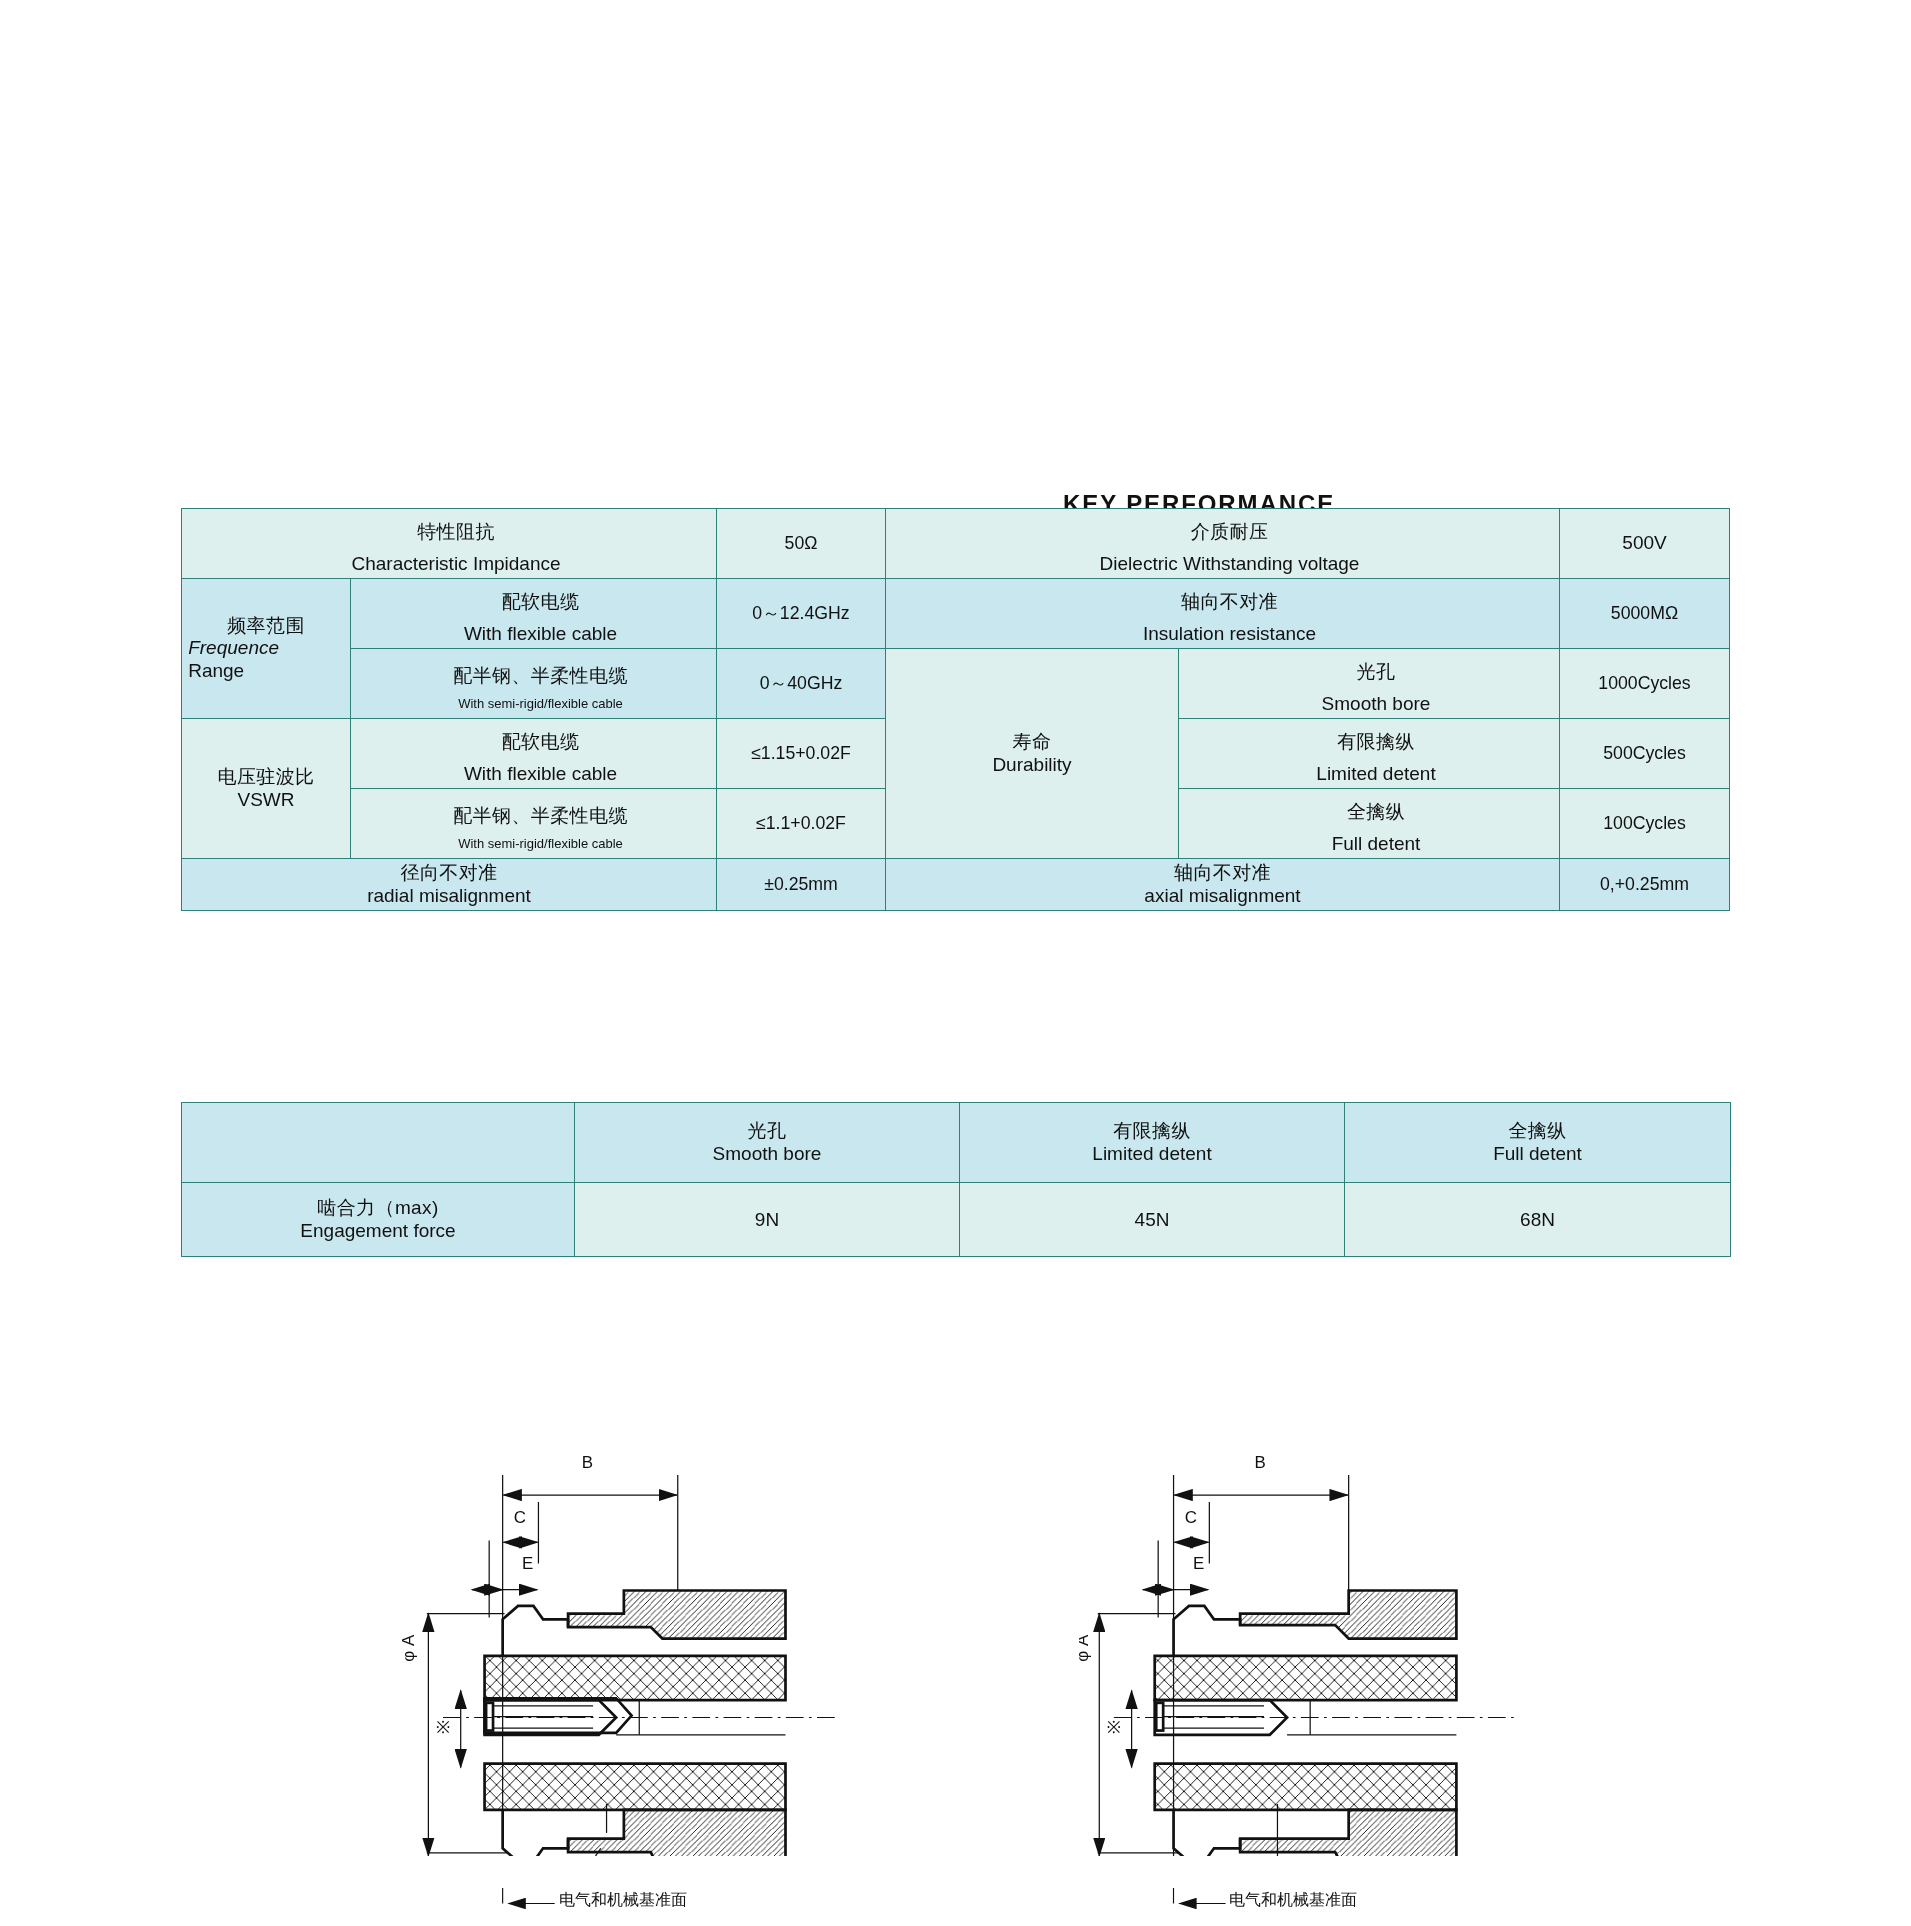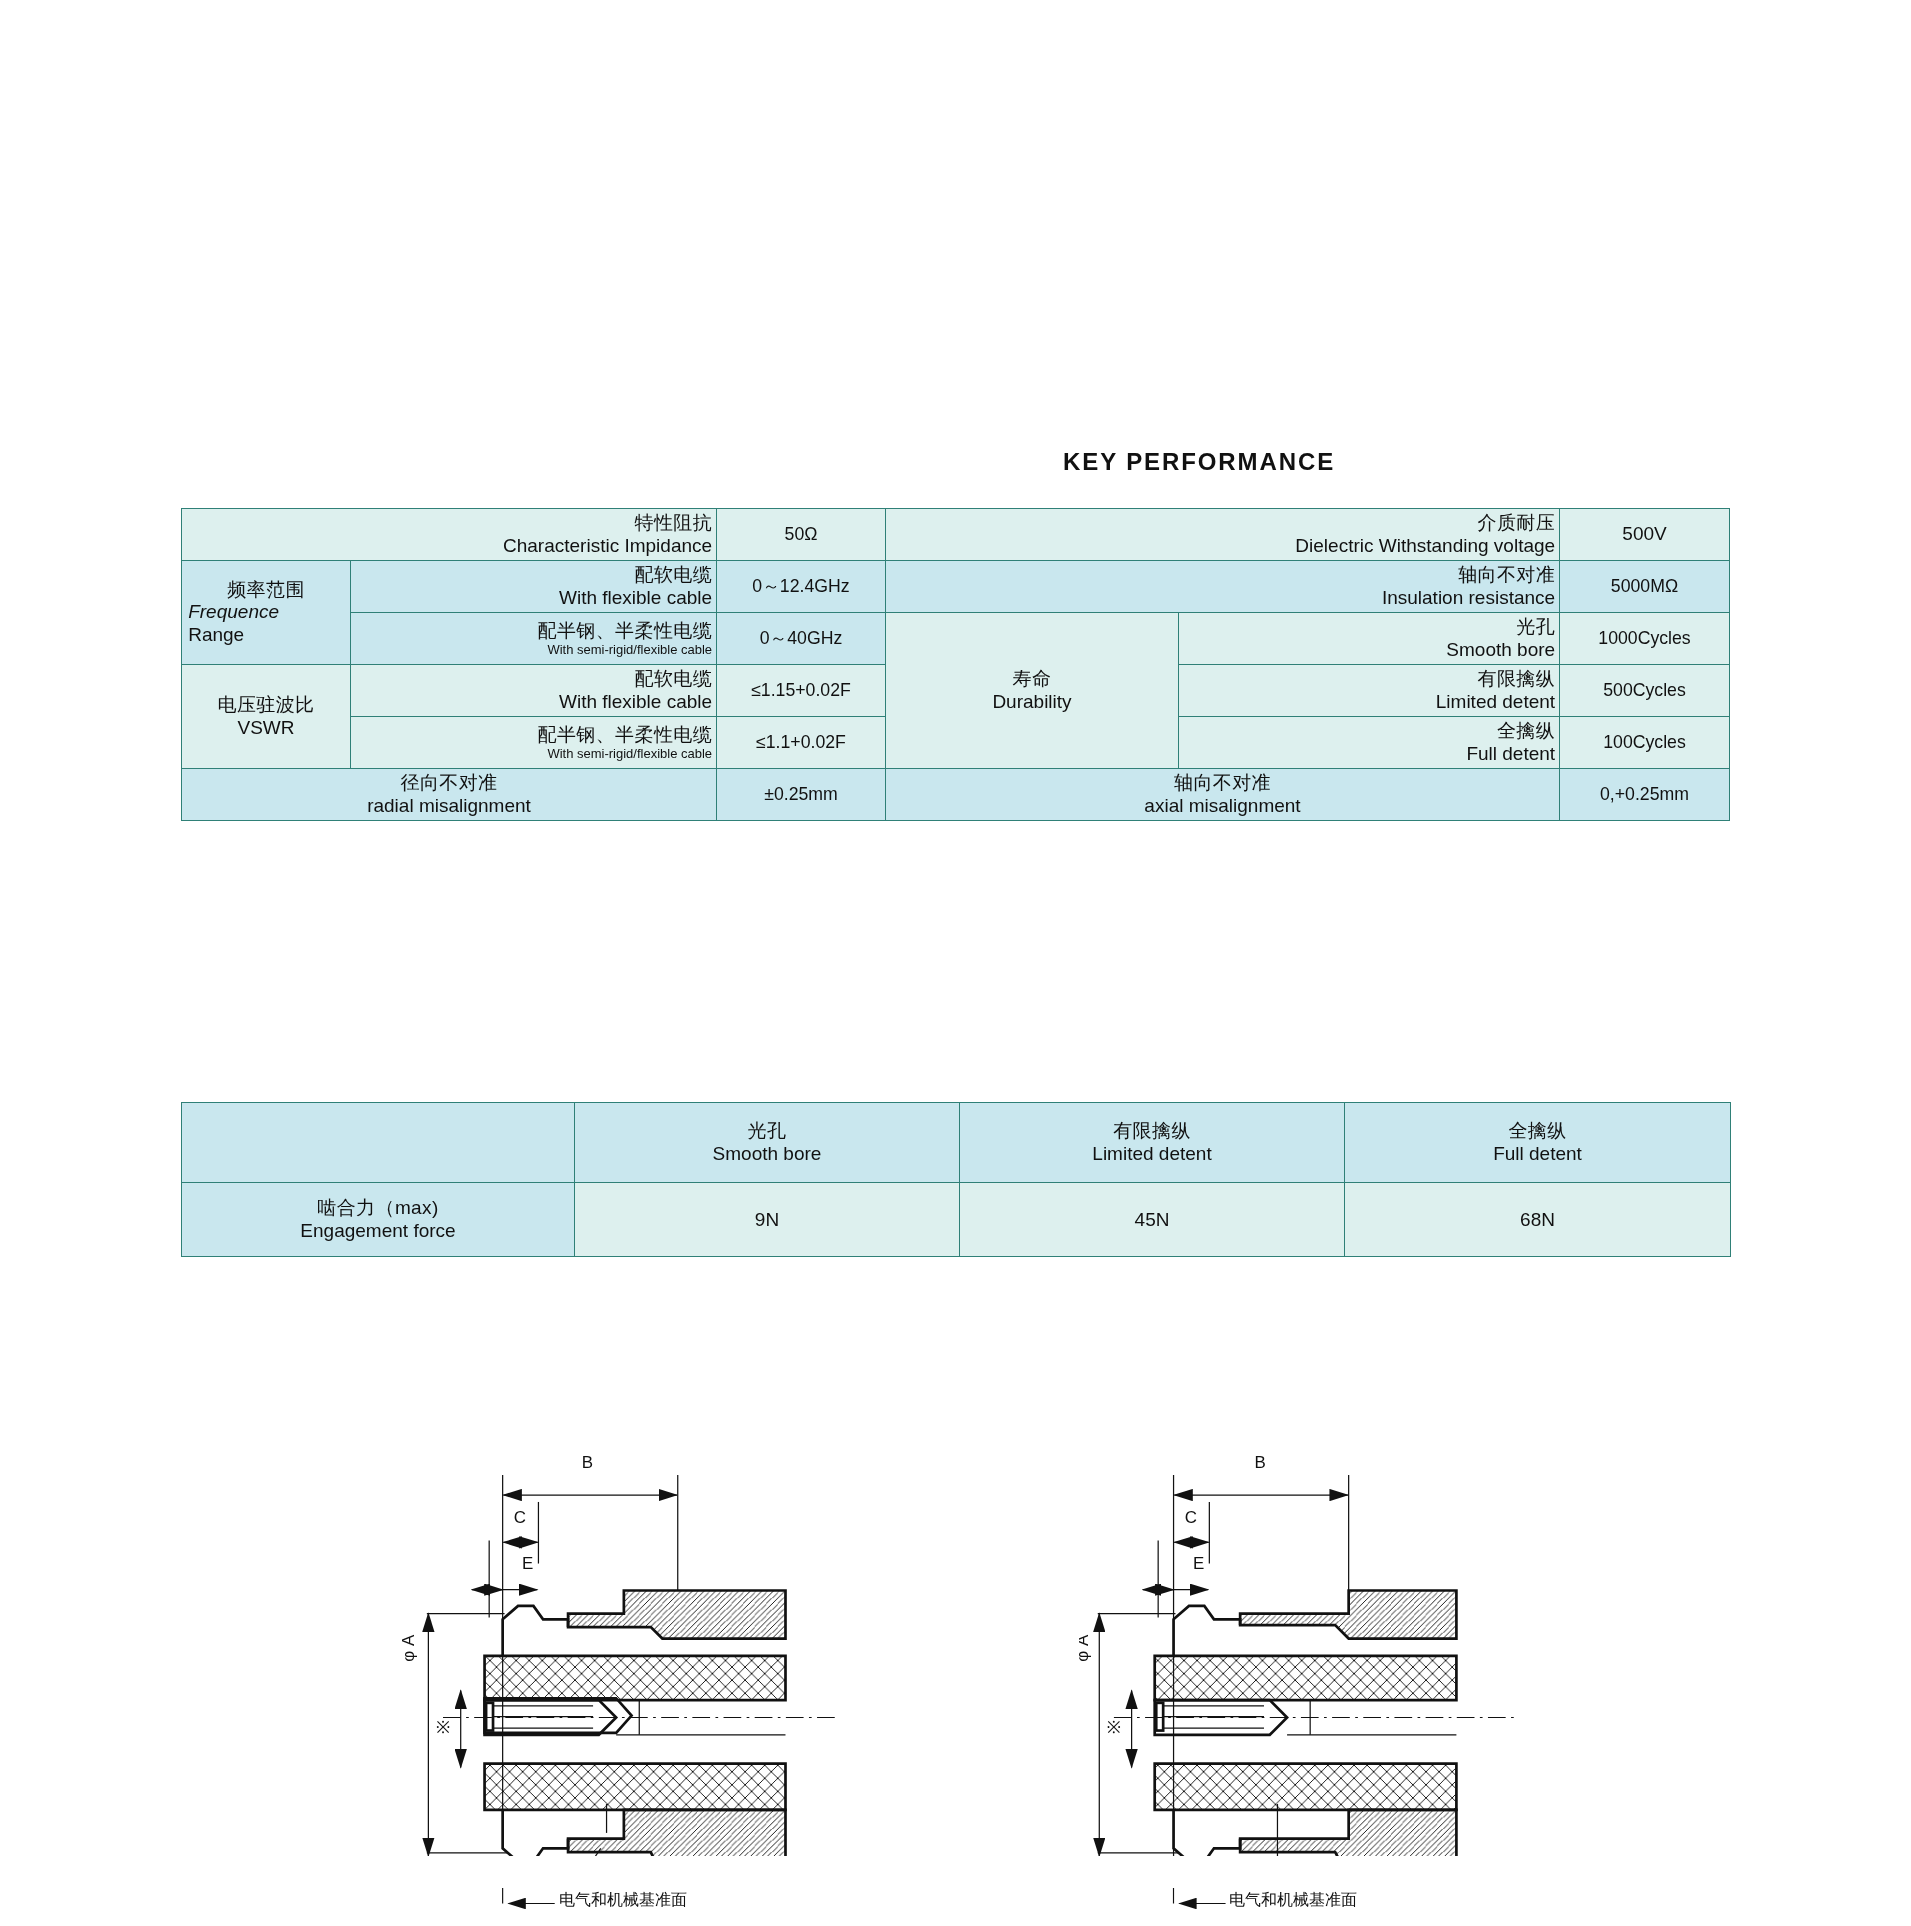--- a/index.html
+++ b/index.html
@@ -22,21 +22,21 @@
     line-height:1.18;
   }
   .shade-a{background:#c9e7ee;}
   .shade-b{background:#ddf0ee;}
 
   .cn{font-size:19px;letter-spacing:0.4px;display:block;white-space:nowrap;}
   .en{font-size:19px;display:block;white-space:nowrap;}
   .en-sm{font-size:13px;display:block;white-space:nowrap;}
   .val{font-size:19px;white-space:nowrap;}
   .val-sm{font-size:17.7px;white-space:nowrap;}
-  .lbl-l{text-align:right;padding-left:14px;}
+  .lbl-l{text-align:center;padding-left:14px;margin-top:9px;}
 
   
   .tabwrap{position:absolute;}
   .tab{
     position:relative;
     background:#c2e5ec;
     border-top:1.5px solid #2f8077;
     box-sizing:border-box;
     display:flex;align-items:center;
   }
@@ -71,21 +71,21 @@
   .hatch2{fill:url(#h45);}
   .dlabel{font-size:44px;font-family:"Liberation Sans",sans-serif;fill:#111;}
   .dlabel-cn{font-size:40px;font-family:"Liberation Sans",sans-serif;fill:#111;}
 </style>
 </head>
 <body>
 
 <div class="page">
 
 
-  <div class="key-perf" style="left:1063px;top:448px;">KEY  PERFORMANCE</div>
+  <div class="key-perf" style="left:1063px;top:490px;">KEY  PERFORMANCE</div>
 
   <table class="tbl" style="position:absolute;left:181px;top:508px;width:1549px;">
     <colgroup>
       <col style="width:169px;">
       <col style="width:366px;">
       <col style="width:169px;">
       <col style="width:293px;">
       <col style="width:381px;">
       <col style="width:170px;">
     </colgroup>

